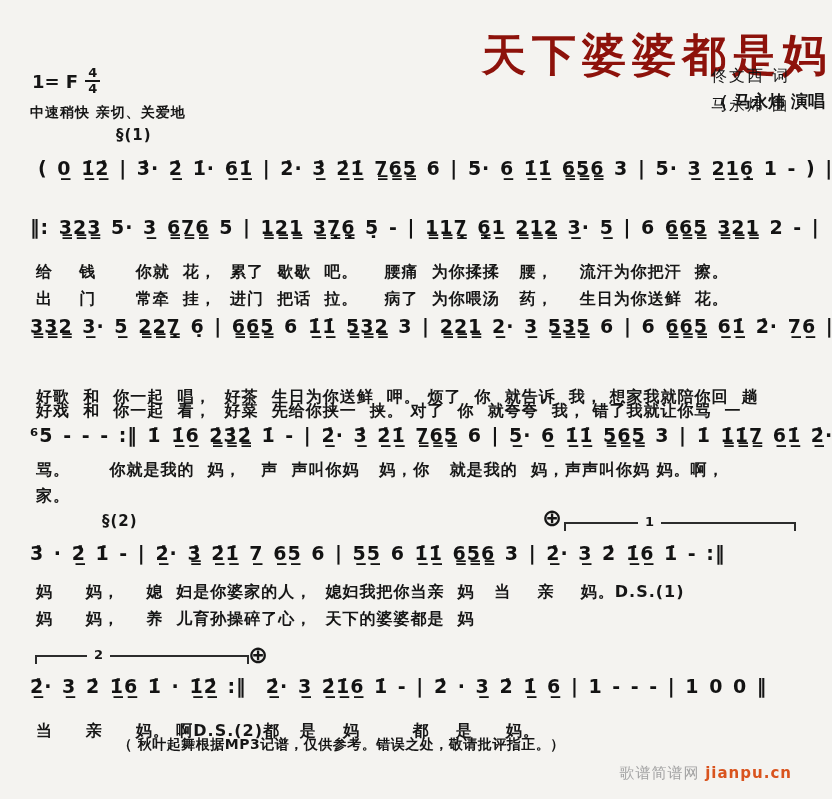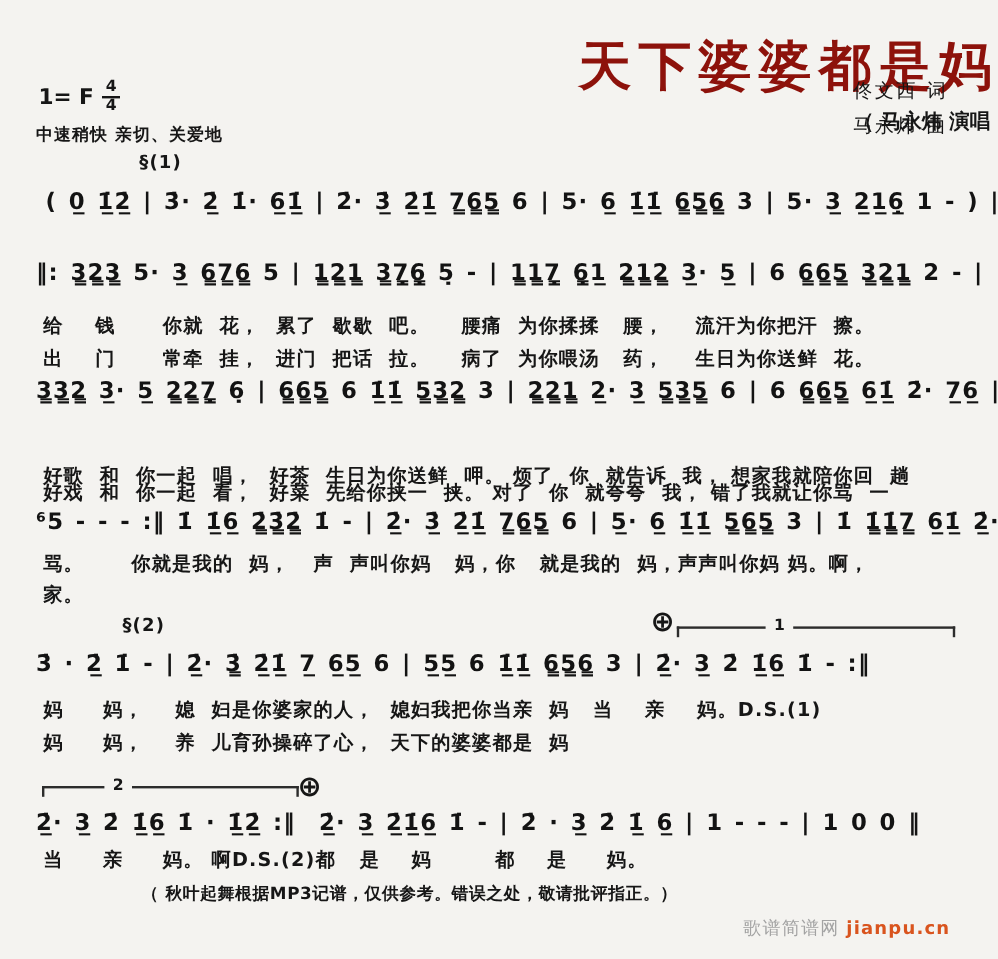--- a/index.html
+++ b/index.html
@@ -131,21 +131,21 @@
     <div class="lyric" style="top:70px;">妈     妈，    媳  妇是你婆家的人，  媳妇我把你当亲  妈   当    亲    妈。D.S.(1)</div>
     <div class="lyric" style="top:97px;">妈     妈，    养  儿育孙操碎了心，  天下的婆婆都是  妈</div>
   </div>
 
   <div class="line" style="top:645px;">
     <div class="bracket" style="left:5px;width:210px;top:10px;">
       <span class="blabel" style="left:50px;">2</span>
     </div>
     <div class="coda" style="left:218px;top:-2px;">⊕</div>
     <div class="notation" style="margin-top:30px;">2̲̇· 3̲ 2̇ 1̲̇6̲ 1̇ · 1̲̇2̲̇ :‖  2̲̇· 3̲ 2̲̇1̲̇6̲ 1̇ - | 2̇ · 3̲ 2̇ 1̲̇ 6̲ | 1 - - - | 1 0 0 ‖</div>
-    <div class="lyric" style="top:62px;">当     亲     妈。 啊D.S.(2)都   是    妈        都    是     妈。</div>
+    <div class="lyric" style="top:76px;">当     亲     妈。 啊D.S.(2)都   是    妈        都    是     妈。</div>
   </div>
 
   <div class="footnote">（ 秋叶起舞根据MP3记谱，仅供参考。错误之处，敬请批评指正。）</div>
 
   <div class="watermark">
     <span class="site">歌谱简谱网 </span><a class="url" href="#">jianpu.cn</a>
   </div>
 
 </div>
 

